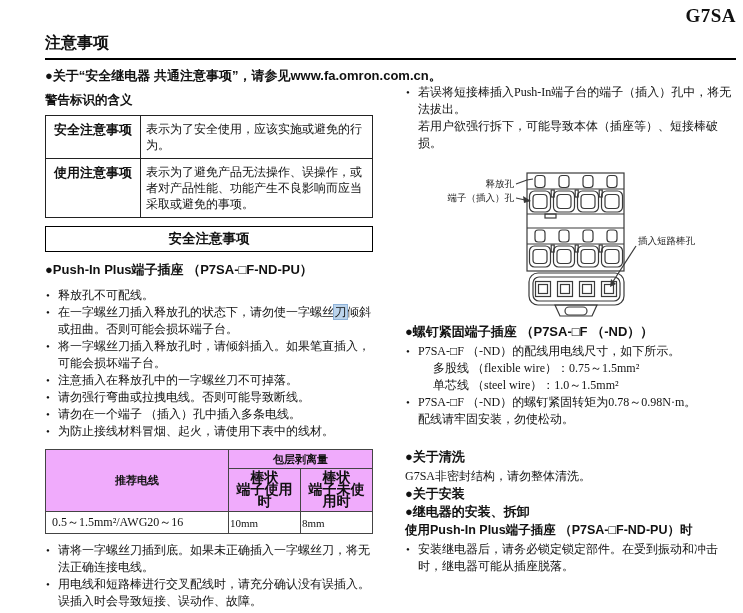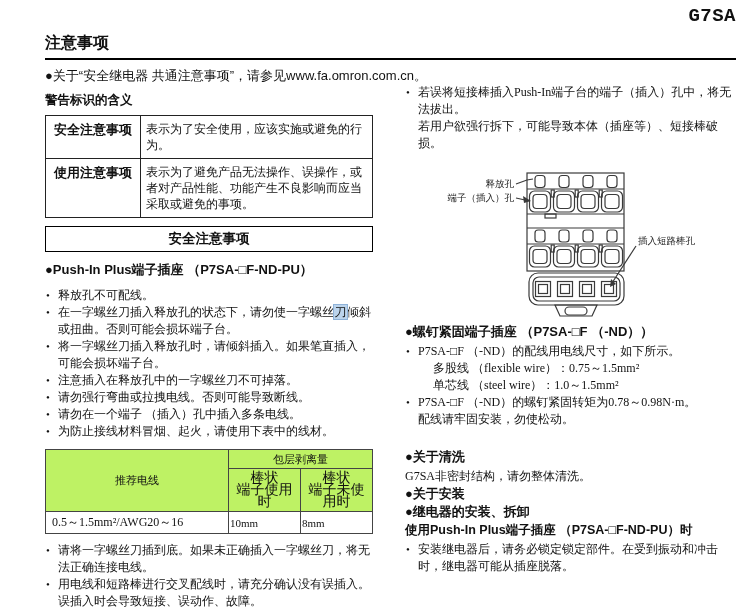--- a/index.html
+++ b/index.html
@@ -4,30 +4,30 @@
 <style>
   html,body{margin:0;padding:0;}
   body{
     width:743px;height:613px;position:relative;overflow:hidden;
     background:#ffffff;color:#111;
     font-family:"Liberation Serif","DejaVu Serif",serif;
   }
 
   .product-code{
     position:absolute;top:5px;right:7px;
-    font-family:Liberation Mono, monospace;font-weight:bold;font-size:19px;letter-spacing:.5px;text-align:center;
+    font-family:Liberation Serif, serif;font-weight:bold;font-size:19px;letter-spacing:.5px;text-align:center;
   }
   .doc-title{
     position:absolute;left:45px;top:33px;width:691px;
     font-family:"Liberation Sans",sans-serif;font-weight:bold;font-size:16px;
     border-bottom:2px solid #000;padding-bottom:4px;
   }
   .intro{
     position:absolute;left:45px;top:67px;width:691px;
-    font-family:"Liberation Sans",sans-serif;font-weight:normal;font-size:13px;
+    font-family:"Liberation Sans",sans-serif;font-weight:bold;font-size:13px;
   }
 
   .col-left{position:absolute;left:45px;top:92px;width:328px;}
   .col-right{position:absolute;left:405px;top:84px;width:334px;}
 
   .legend-heading{font-family:"Liberation Sans",sans-serif;font-weight:bold;font-size:12.5px;margin-bottom:6px;}
   table.legend{border-collapse:collapse;width:100%;}
   table.legend td{border:1px solid #222;vertical-align:top;}
   table.legend td.term{
     font-family:"Liberation Sans",sans-serif;font-weight:bold;font-size:13px;
@@ -50,21 +50,21 @@
   ul.bullets{list-style:none;margin:8px 0 0 0;padding:0;font-size:12px;line-height:17px;}
   ul.bullets li{position:relative;padding-left:13px;}
   ul.bullets li::before{content:"\2022";position:absolute;left:1px;top:0;font-size:11px;}
   .cont-line{padding-left:13px;font-size:12px;line-height:17px;}
   .indent-line{padding-left:28px;font-size:12px;line-height:17px;}
 
   .sel{background:#bcd4ec;outline:1px solid #8fb3d9;padding:0 .5px;}
 
   table.wire{border-collapse:collapse;width:100%;margin-top:9px;table-layout:fixed;}
   table.wire th,table.wire td{border:1px solid #444;}
-  table.wire th{font-weight:normal;background:#bef264;}
+  table.wire th{font-weight:bold;background:#f0abfc;}
   .wire-main-th{font-size:11px;width:180px;}
   .wire-group-th{font-size:11px;height:16px;}
   .wire-sub-th{font-size:14px;line-height:12px;white-space:pre-line;padding:3px 1px;width:73px;}
   table.wire td{font-size:11px;height:19px;text-align:left;}
   table.wire td.wire-name{text-align:left;padding-left:6px;font-size:12px;}
 
   .after-bullets{margin-top:10px;}
 
   .diagram{margin:15px 0 0 0;}
   .diagram svg{display:block;}

